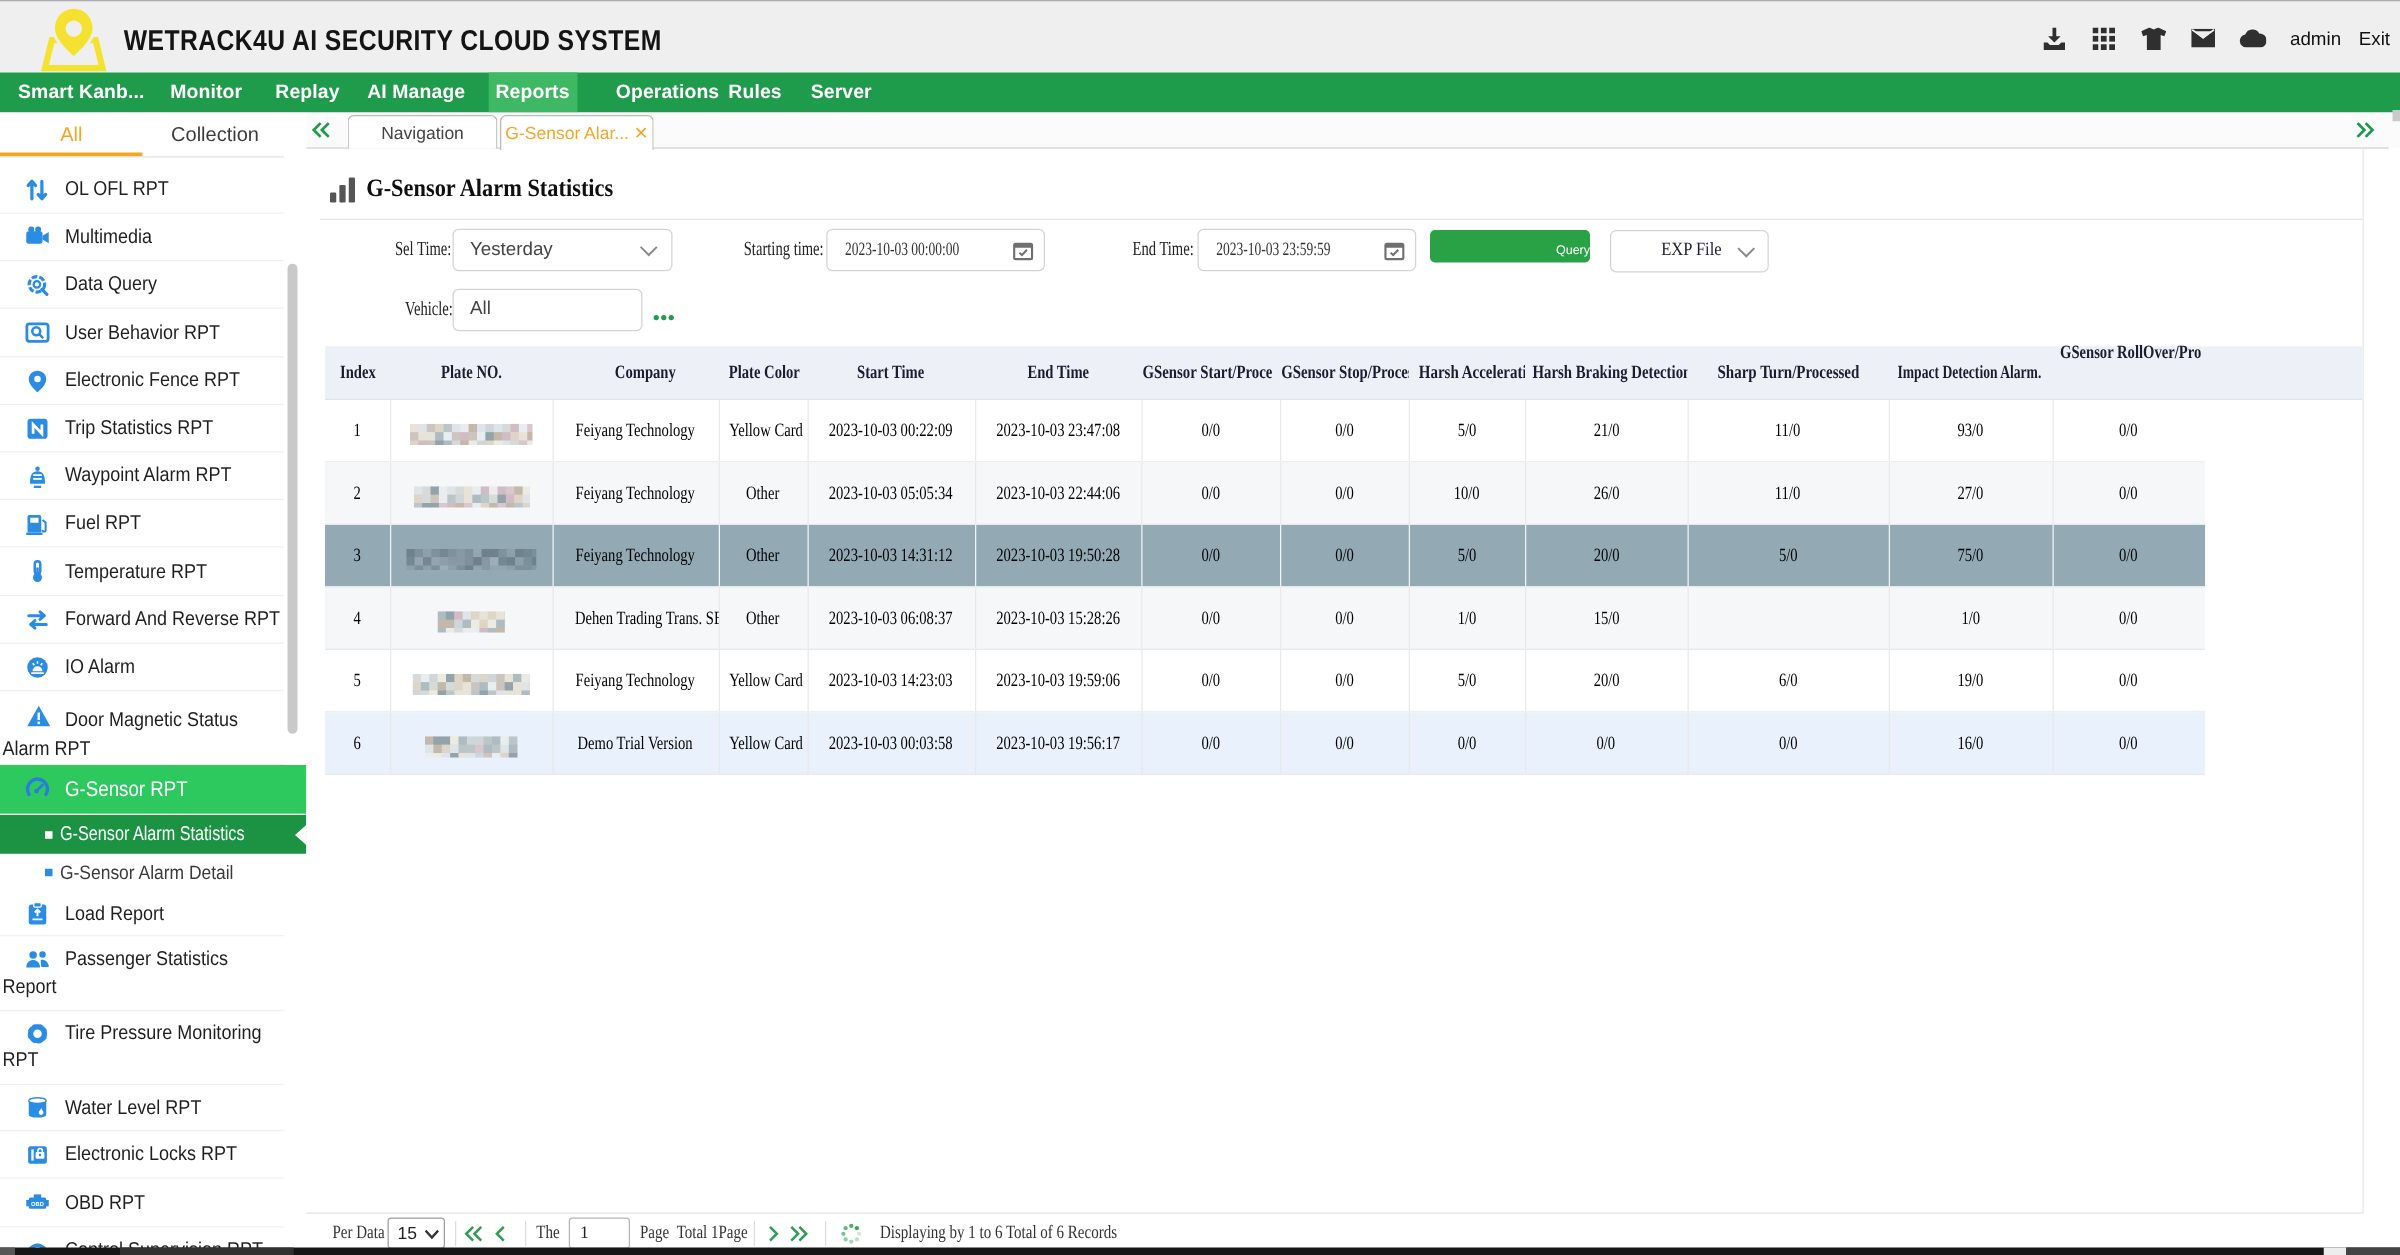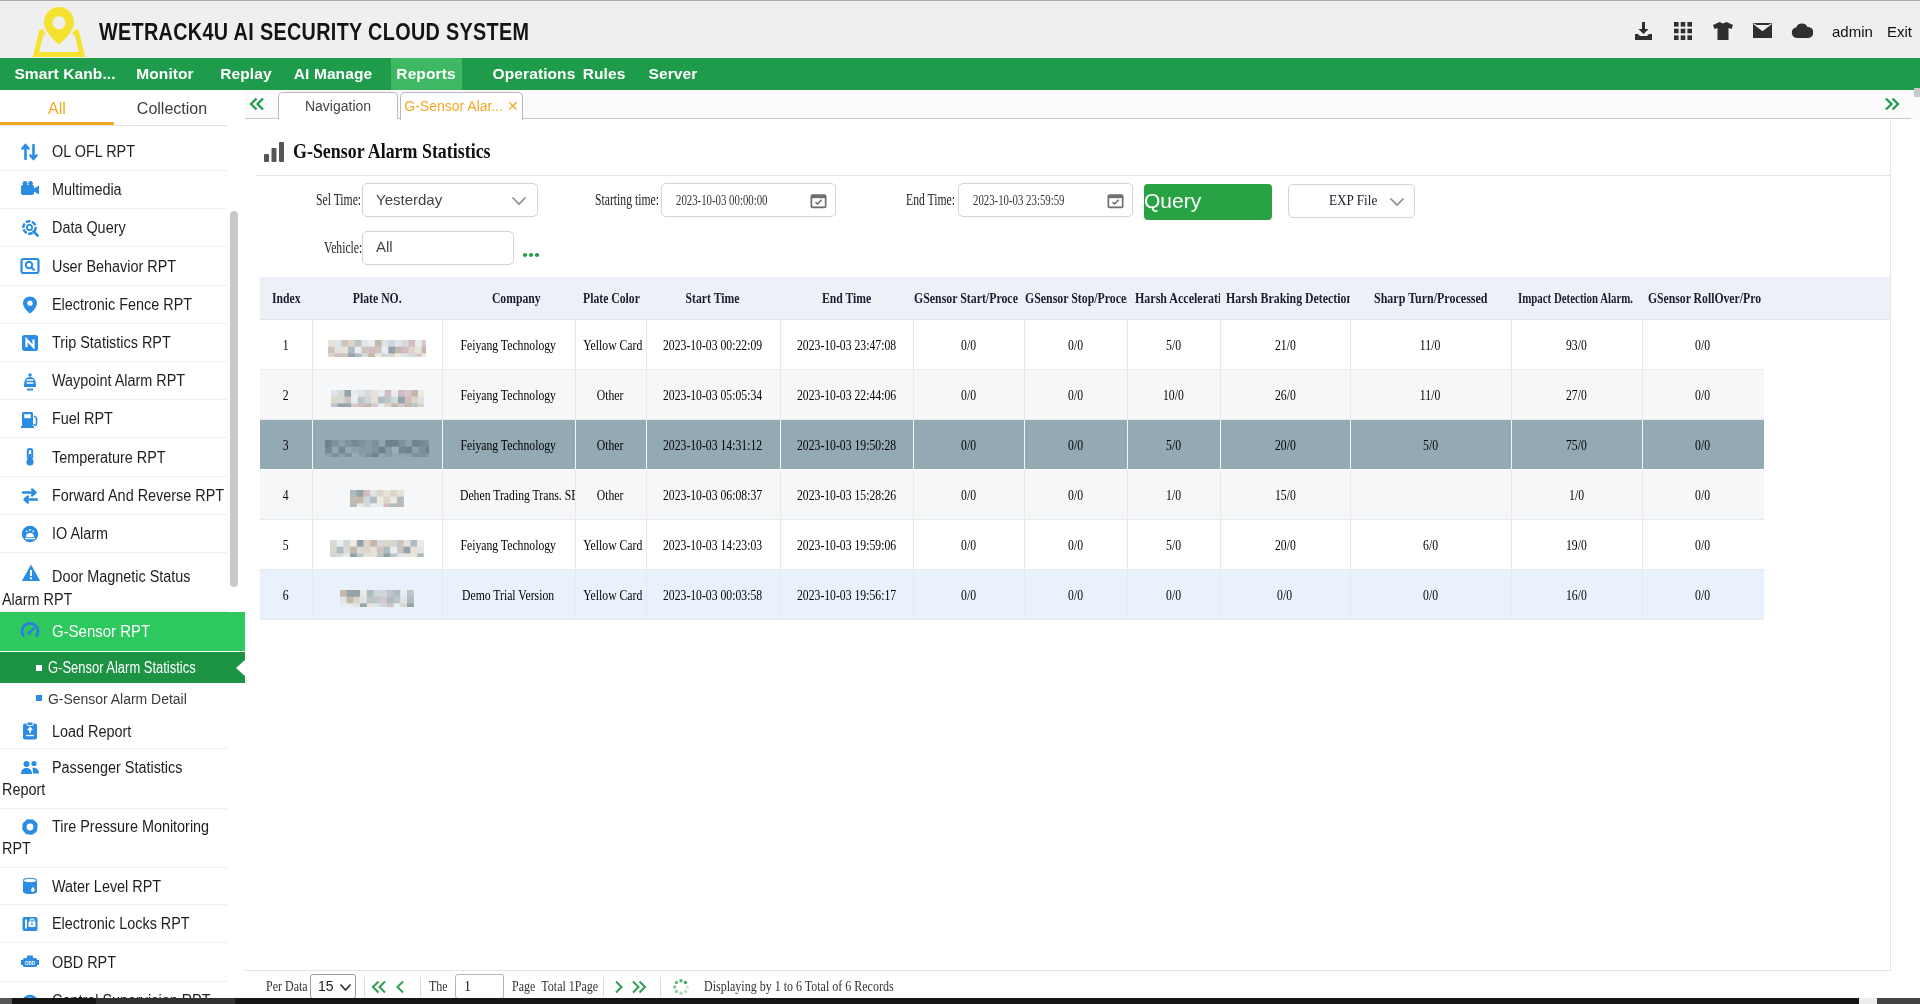--- a/index.html
+++ b/index.html
@@ -302,21 +302,21 @@
     </div>
     <div class="lab sxr" style="left:906px;top:191px">End Time:</div>
     <div class="box" style="left:958px;top:183px;width:175px">
       <span class="a sxd" style="left:14px;top:8px;font-family:'Liberation Serif',serif;font-size:15px;color:#333">2023-10-03 23:59:59</span>
       <svg class="a" style="left:148px;top:9px" width="17" height="16" viewBox="0 0 17 16">
         <rect x="0.5" y="1.2" width="16" height="14" rx="2" fill="#6f6f6f"></rect>
         <rect x="2.2" y="5.2" width="12.6" height="8.2" fill="#fff"></rect>
         <path d="M5.5 9.2 L7.6 11 L11.6 6.8" stroke="#6f6f6f" stroke-width="1.6" fill="none"></path>
       </svg>
     </div>
-    <div class="a" style="left:1144px;top:184px;width:128px;height:36px;background:#28a245;border-radius:4px;color:#fff;font-size:21px;text-align:left;line-height:34px">Query</div>
+    <div class="a" style="left:1144px;top:184px;width:128px;height:26px;background:#28a245;border-radius:4px;color:#fff;font-size:10px;text-align:right;line-height:34px">Query</div>
     <div class="box" style="left:1288px;top:184px;width:127px">
       <span class="a" style="left:40px;top:7px;font-family:'Liberation Serif',serif;font-size:15px;color:#223;transform:scaleX(0.88);transform-origin:left">EXP File</span>
       <svg class="a" style="left:100px;top:12px" width="16" height="10" viewBox="0 0 16 10">
         <path d="M1.5 1.5 L8 8 L14.5 1.5" fill="none" stroke="#8a8a8a" stroke-width="1.6"></path>
       </svg>
     </div>
     <div class="lab sxr" style="left:324px;top:239px">Vehicle:</div>
     <div class="box" style="left:362px;top:231px;width:152px">
       <span class="a" style="left:13px;top:6px;font-size:15px;color:#444">All</span>
     </div>
@@ -331,21 +331,21 @@
     <div class="th" style="left:450px;top:277px;width:133px"><span class="sxc">Company</span></div>
     <div class="th" style="left:575px;top:277px;width:71px"><span class="sxc">Plate Color</span></div>
     <div class="th" style="left:646px;top:277px;width:134px"><span class="sxc">Start Time</span></div>
     <div class="th" style="left:780px;top:277px;width:133px"><span class="sxc">End Time</span></div>
     <div class="th" style="left:913px;top:277px;width:111px;text-align:left"><span style="display:inline-block;margin-left:1px;transform:scaleX(0.790);transform-origin:left">GSensor Start/Proce</span></div>
     <div class="th" style="left:1024px;top:277px;width:103px;text-align:left"><span style="display:inline-block;margin-left:1px;transform:scaleX(0.790);transform-origin:left">GSensor Stop/Proces</span></div>
     <div class="th" style="left:1127px;top:277px;width:93px;text-align:left"><span style="display:inline-block;margin-left:8px;transform:scaleX(0.800);transform-origin:left">Harsh Accelerati</span></div>
     <div class="th" style="left:1220px;top:277px;width:130px;text-align:left"><span style="display:inline-block;margin-left:6px;transform:scaleX(0.790);transform-origin:left">Harsh Braking Detection</span></div>
     <div class="th" style="left:1350px;top:277px;width:161px;text-align:left"><span style="display:inline-block;margin-left:24px;transform:scaleX(0.800);transform-origin:left">Sharp Turn/Processed</span></div>
     <div class="th" style="left:1511px;top:277px;width:131px;text-align:right"><span style="display:inline-block;margin-left:7px;transform:scaleX(0.725);transform-origin:left">Impact Detection Alarm.</span></div>
-    <div class="th" style="left:1642px;top:277px;width:122px;text-align:right"><span style="display:inline-block;margin-left:6px;transform:scaleX(0.780);transform-origin:left">GSensor RollOver/Pro</span></div>
+    <div class="th" style="left:1642px;top:261px;width:122px;text-align:right"><span style="display:inline-block;margin-left:6px;transform:scaleX(0.780);transform-origin:left">GSensor RollOver/Pro</span></div>
     <div class="a" style="left:260px;top:320px;width:1504px;height:50px;background:#ffffff;border-bottom:1px solid #e6eaec"></div>
     <div class="a" style="left:312px;top:320px;width:1px;height:49px;background:#e9e9e9"></div>
     <div class="td" style="left:260px;top:320px;width:52px"><span class="sxc">1</span></div>
     <div class="a" style="left:442px;top:320px;width:1px;height:49px;background:#e9e9e9"></div>
     <div class="a" style="left:328px;top:339px"><svg width="98" height="17" viewBox="0 0 98 17" style="vertical-align:middle">
         <rect x="0.0" y="0.0" width="7.2" height="7.2" fill="#e7e3d9"></rect>
         <rect x="6.7" y="0.0" width="7.2" height="7.2" fill="#dee4e7"></rect>
         <rect x="13.4" y="0.0" width="7.2" height="7.2" fill="#cdc4bf"></rect>
         <rect x="20.1" y="0.0" width="7.2" height="7.2" fill="#ddd5c8"></rect>
         <rect x="26.8" y="0.0" width="7.2" height="7.2" fill="#bcc6c9"></rect>

